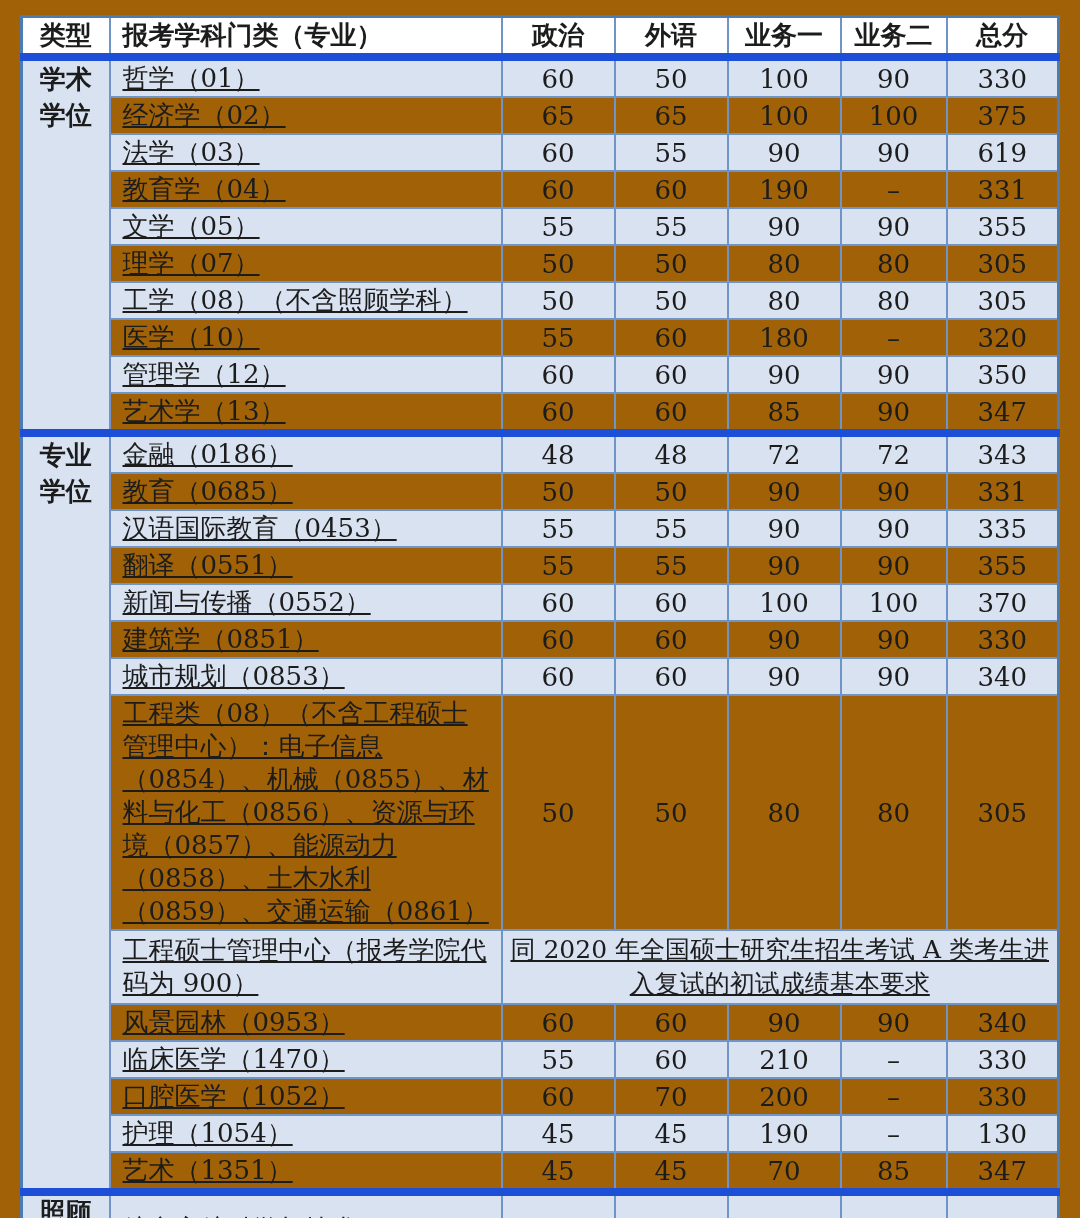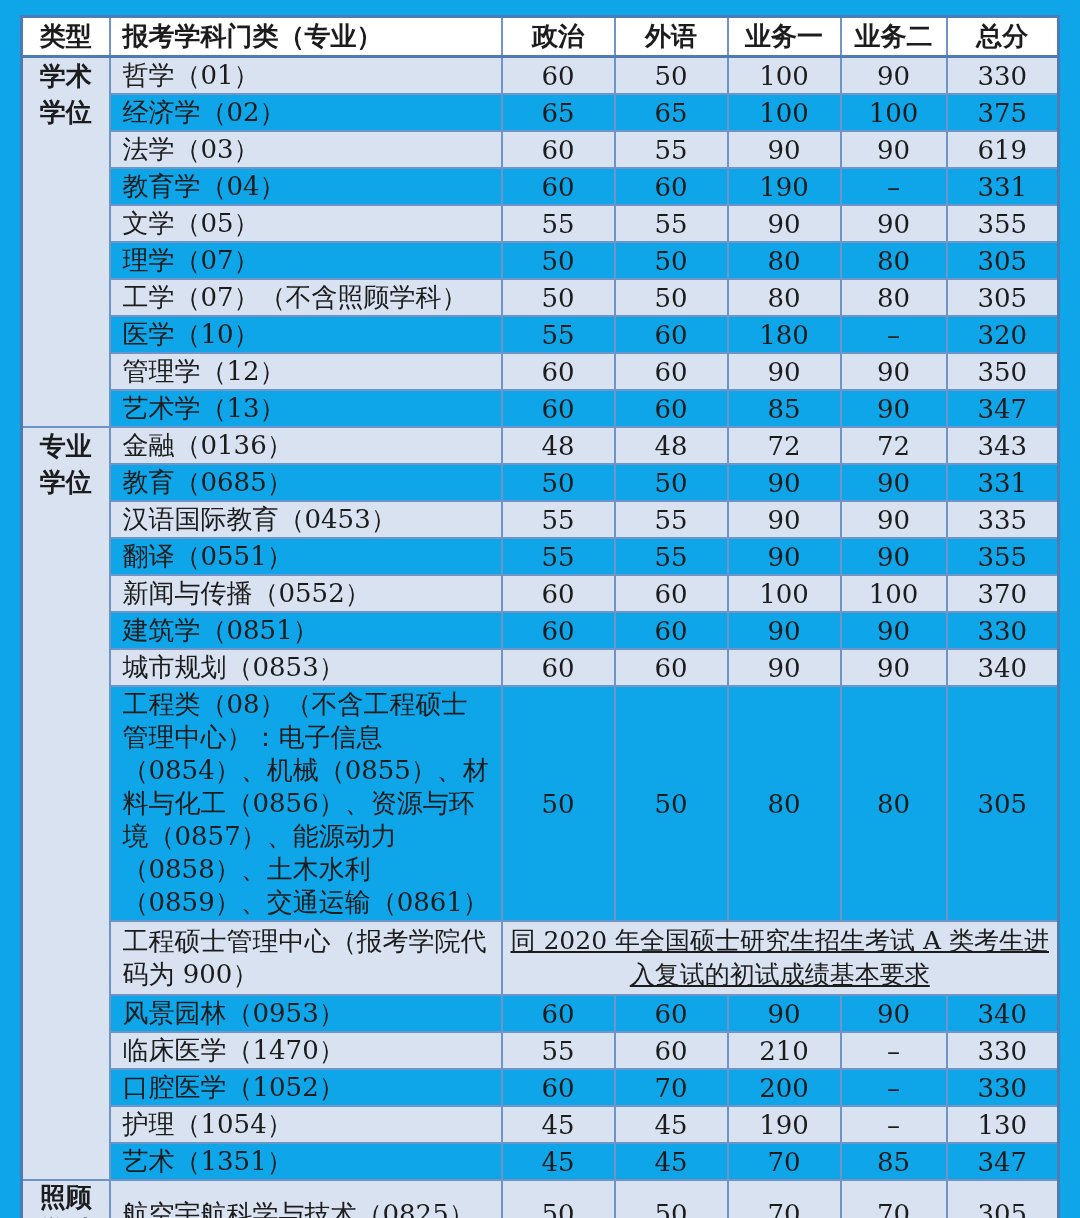--- a/index.html
+++ b/index.html
@@ -7,21 +7,21 @@
     padding: 0;
     background: #ffffff;
     font-family: "DejaVu Serif", "Liberation Serif", serif;
     color: #1c1c1c;
   }
   .page {
     width: 1080px;
     height: 1218px;
     box-sizing: border-box;
     padding: 15px 20px 10px 20px;
-    background: #0ea5e9;
+    background: #a16207;
   }
   table.score-table {
     border-collapse: collapse;
     table-layout: fixed;
     width: 1037px;
     border: 3px solid #4d7cb5;
   }
   .score-table th, .score-table td {
     border: 2px solid #6f94c8;
     box-sizing: border-box;
@@ -54,36 +54,37 @@
   td.type-cell.mid {
     vertical-align: middle;
     line-height: 33px;
   }
   td.subject-cell {
     text-align: left;
     font-size: 26px;
     line-height: 33px;
     padding: 1px 10px 1px 12px;
     vertical-align: middle;
+    text-decoration: underline;
   }
   td.score-cell {
     text-align: center;
     font-size: 26px;
     vertical-align: middle;
     padding: 0 4px;
   }
   td.note-cell {
     text-align: center;
     font-size: 25px;
     line-height: 34px;
     vertical-align: middle;
     padding: 2px 8px;
     text-decoration: underline;
   }
-  tr.group-start td { border-top: 1px solid #1d4ed8; margin-top: 40px; }
+  tr.group-start td { border-top: 8px solid #1d4ed8; margin-top: 40px; }
 </style>
 </head>
 <body>
 
 <div class="page">
   <table class="score-table">
     <colgroup>
       <col style="width:88px">
       <col style="width:392px">
       <col style="width:113px">
@@ -147,21 +148,21 @@
         </tr>
         <tr>
           <td class="subject-cell">理学（07）</td>
           <td class="score-cell">50</td>
           <td class="score-cell">50</td>
           <td class="score-cell">80</td>
           <td class="score-cell">80</td>
           <td class="score-cell">305</td>
         </tr>
         <tr class="alt">
-          <td class="subject-cell">工学（07）（不含照顾学科）</td>
+          <td class="subject-cell">工学（08）（不含照顾学科）</td>
           <td class="score-cell">50</td>
           <td class="score-cell">50</td>
           <td class="score-cell">80</td>
           <td class="score-cell">80</td>
           <td class="score-cell">305</td>
         </tr>
         <tr>
           <td class="subject-cell">医学（10）</td>
           <td class="score-cell">55</td>
           <td class="score-cell">60</td>
@@ -180,21 +181,21 @@
         <tr>
           <td class="subject-cell">艺术学（13）</td>
           <td class="score-cell">60</td>
           <td class="score-cell">60</td>
           <td class="score-cell">85</td>
           <td class="score-cell">90</td>
           <td class="score-cell">347</td>
         </tr>
         <tr class="alt group-start">
           <td rowspan="14" class="type-cell">专业<br>学位</td>
-          <td class="subject-cell">金融（0136）</td>
+          <td class="subject-cell">金融（0186）</td>
           <td class="score-cell">48</td>
           <td class="score-cell">48</td>
           <td class="score-cell">72</td>
           <td class="score-cell">72</td>
           <td class="score-cell">343</td>
         </tr>
         <tr>
           <td class="subject-cell">教育（0685）</td>
           <td class="score-cell">50</td>
           <td class="score-cell">50</td>

